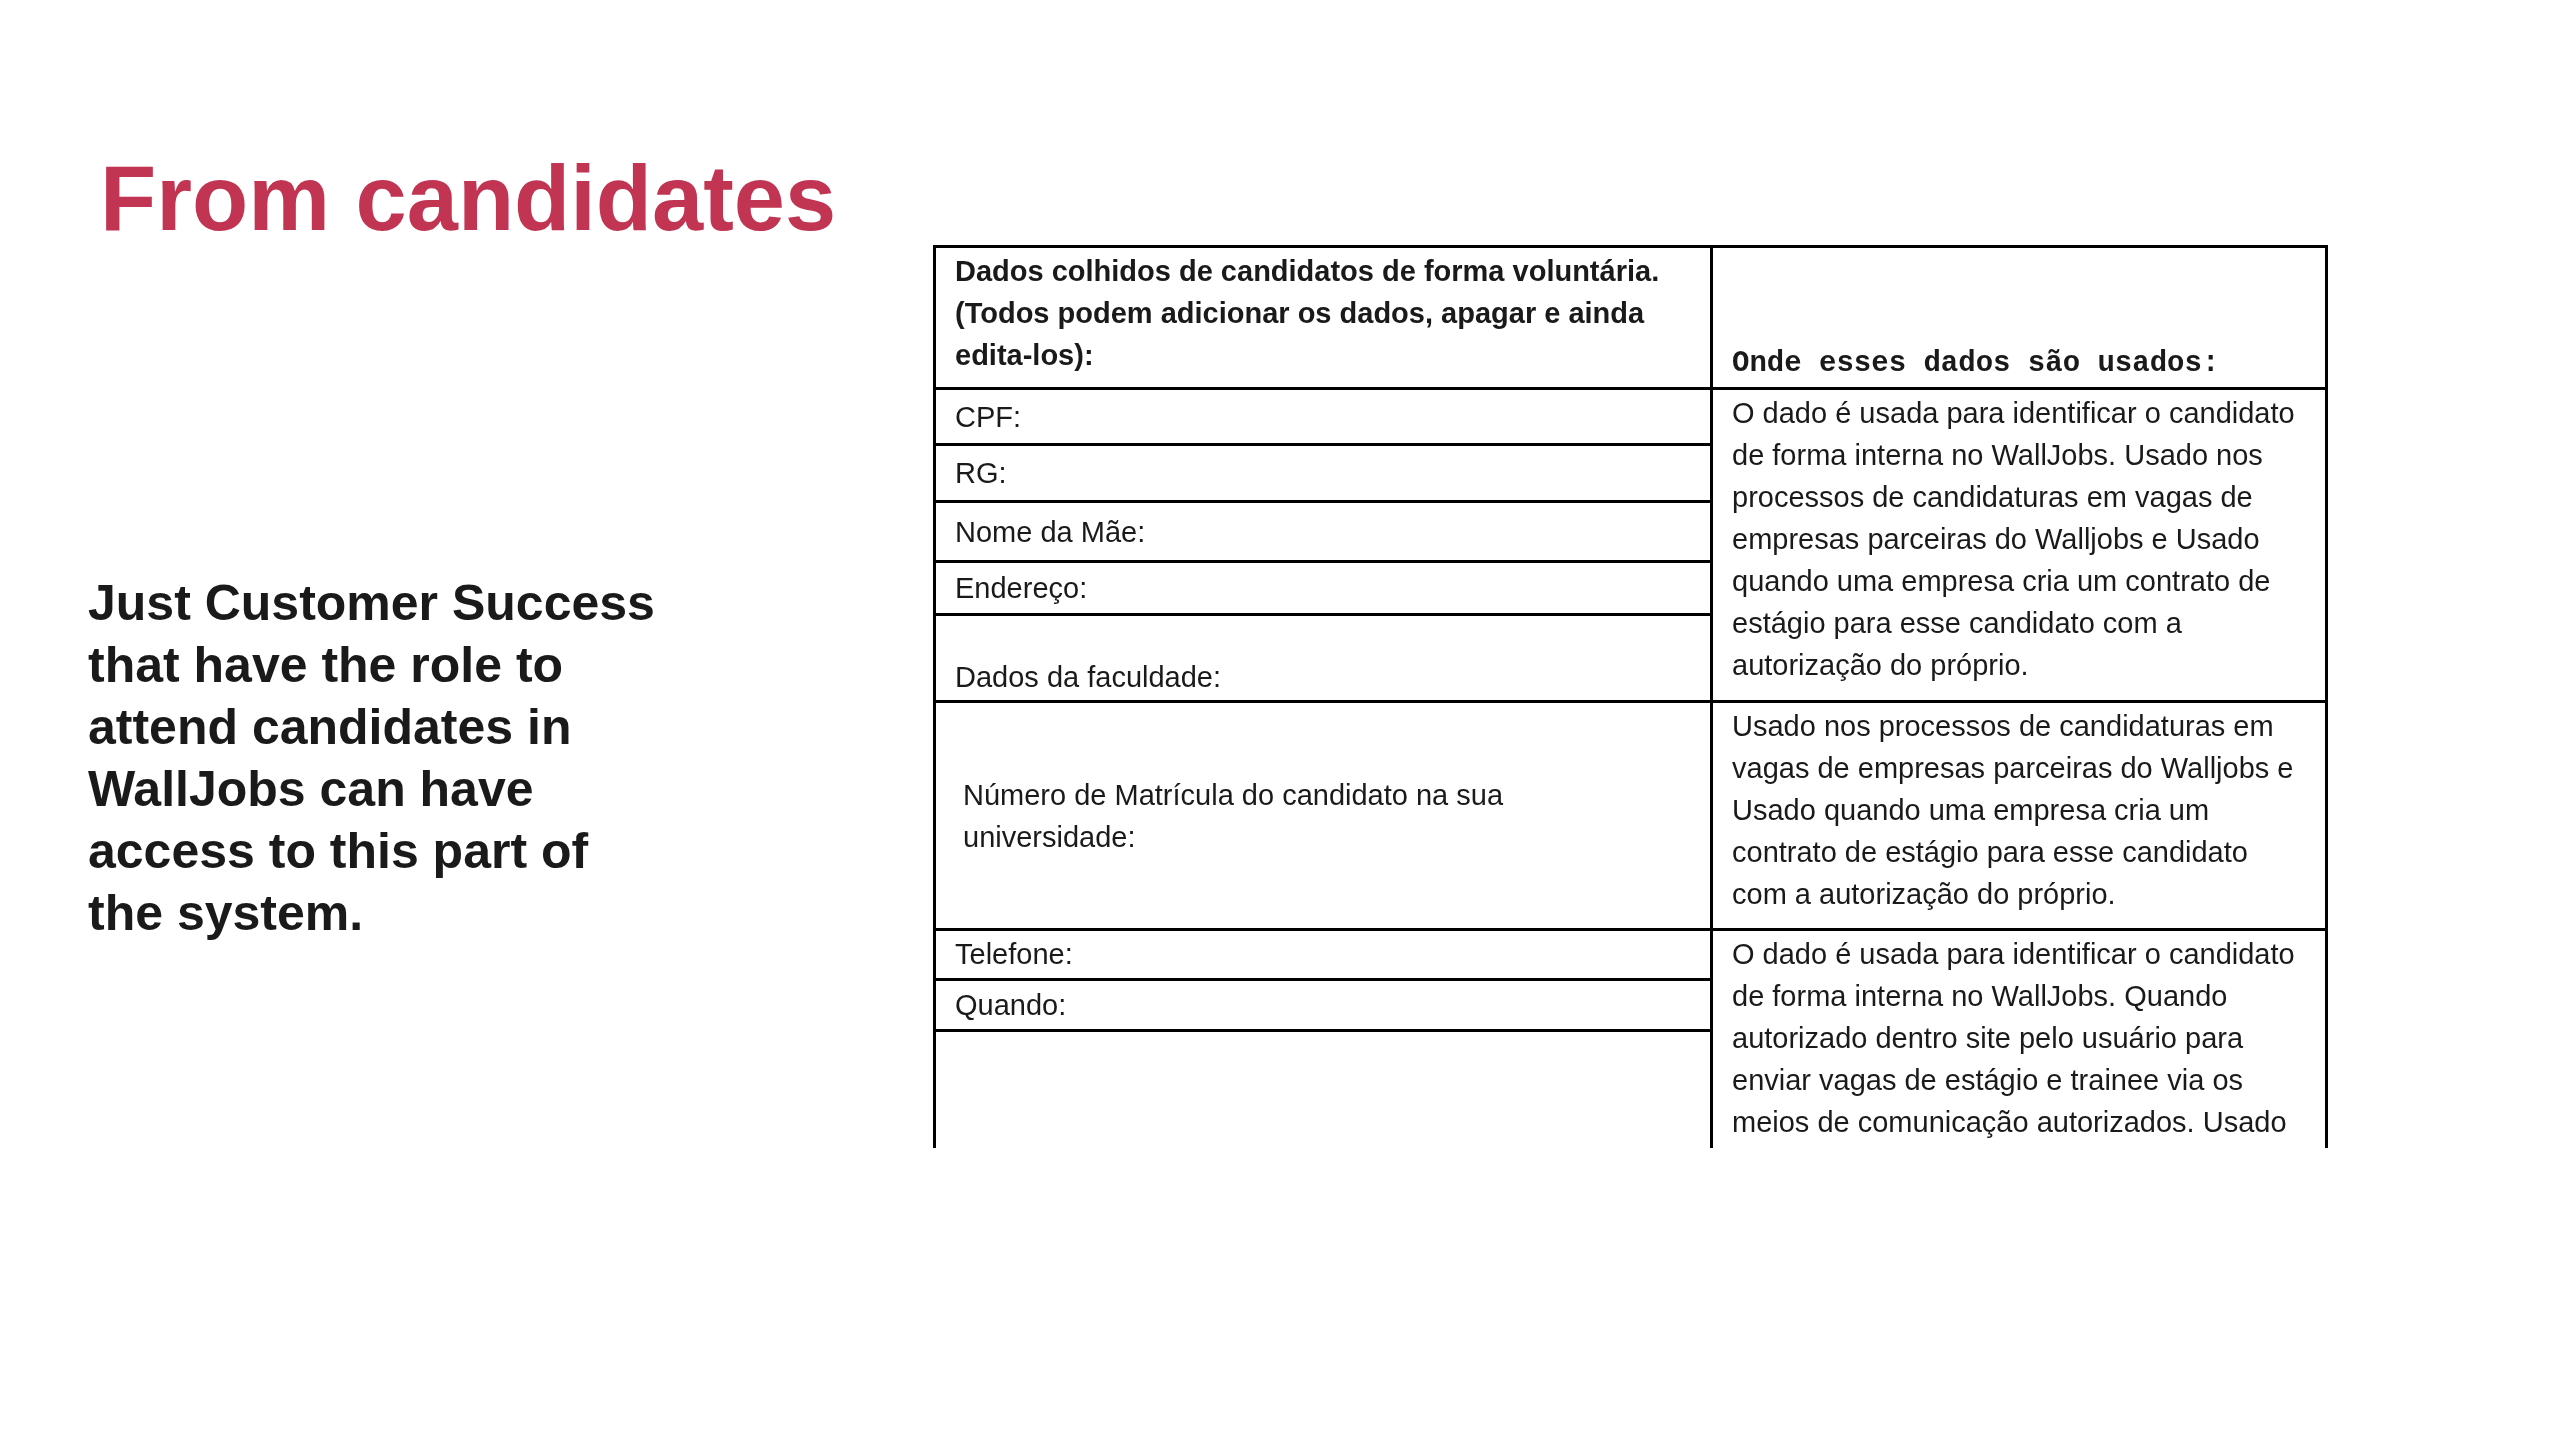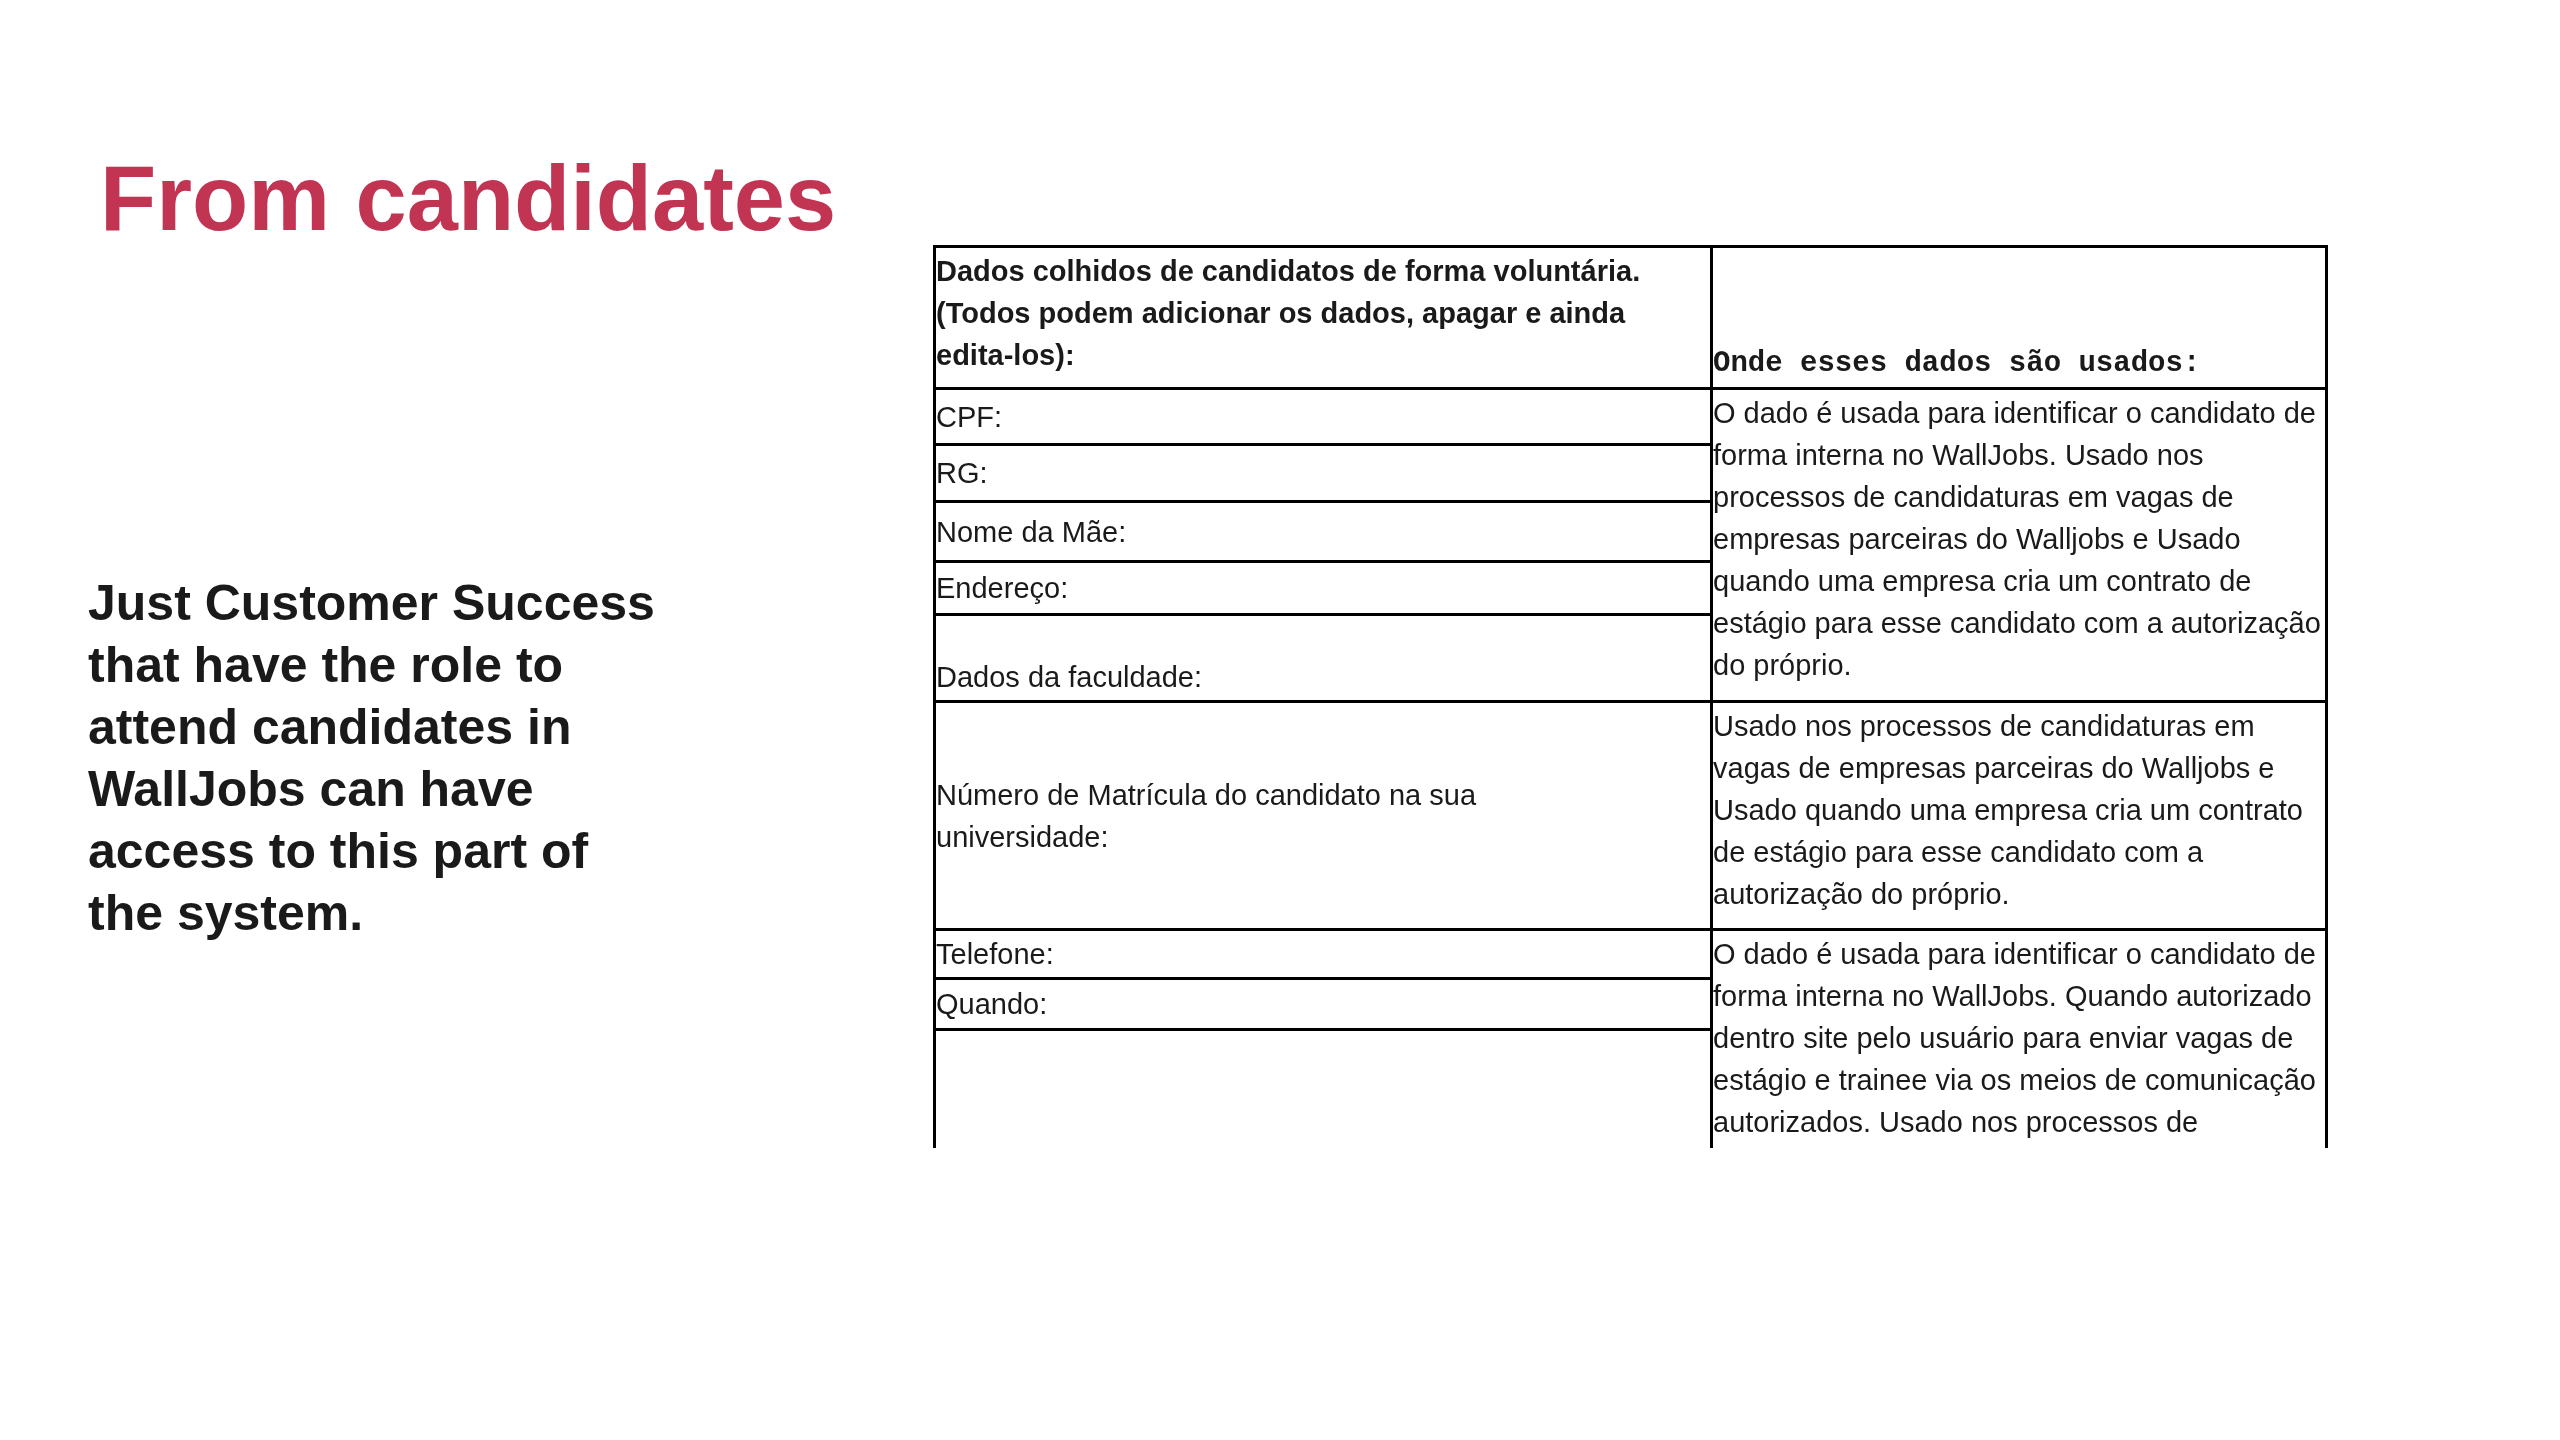--- a/index.html
+++ b/index.html
@@ -36,30 +36,30 @@
     background:#ffffff;
     border:3px solid var(--border-color,#000);
   }
   .col-left{width:777px;}
   .col-right{width:615px;}
   .data-table th,.data-table td{
     border:3px solid var(--border-color,#000);
     font-size:29px;line-height:42px;
     color:#1a1a1a;font-weight:400;
     text-align:left;
-    padding:2px 0;
+    padding:2px 19px;
     overflow:hidden;
   }
   .data-table th{font-weight:700;}
   .hdr-left{vertical-align:top;padding-top:8px;}
   .hdr-right{vertical-align:bottom;padding-bottom:6px;font-family:Liberation Mono, monospace;}
   .field-cell{vertical-align:middle;}
   .va-bottom{vertical-align:bottom;padding-bottom:8px;border-radius:6px;}
   .usage-cell{vertical-align:top;padding:6px 10px 4px 10px;}
-  .wrap-narrow{display:inline-block;max-width:600px;}
+  .wrap-narrow{display:inline-block;max-width:600px;margin-left:8px;}
   .rh-header{height:142px;}
   .rh-cpf{height:56px;}
   .rh-rg{height:57px;}
   .rh-nome{height:60px;}
   .rh-end{height:53px;}
   .rh-fac{height:87px;}
   .rh-mat{height:228px;}
   .rh-tel{height:49px;}
   .rh-cel{height:51px;}
   .rh-email{height:322px;}

